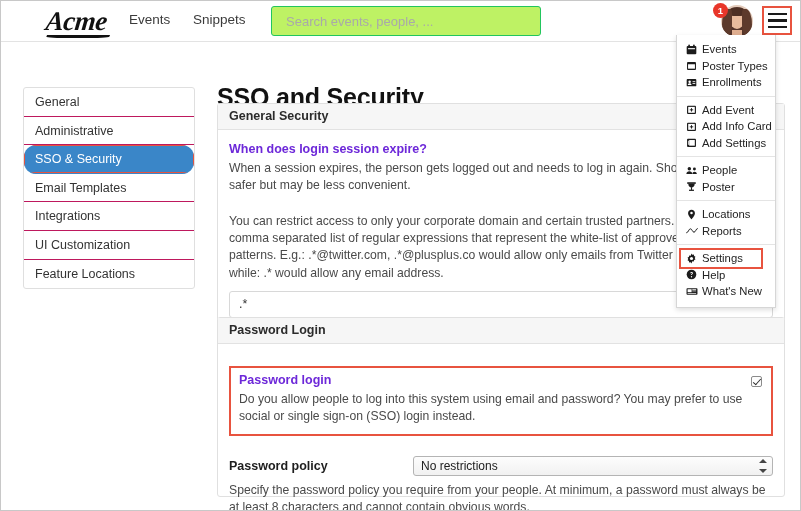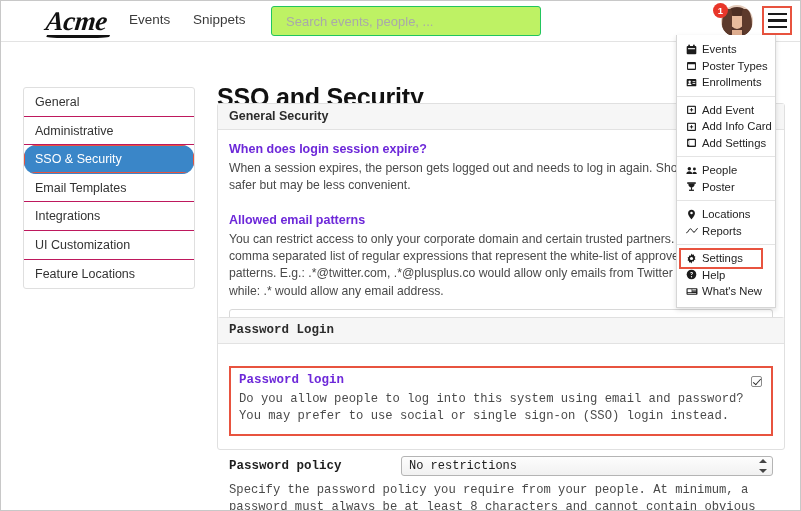--- a/index.html
+++ b/index.html
@@ -232,21 +232,21 @@
   .card {
     position: absolute;
     left: 216px;
     width: 568px;
     border: 1px solid #e0e0e0;
     border-radius: 3px;
     background: #ffffff;
     box-sizing: border-box;
   }
   #card-general { top: 102px; height: 218px; }
-  #card-password { top: 316px; height: 133px; font-family: Liberation Mono, monospace; }
+  #card-password { top: 316px; height: 180px; }
 
   .card-head {
     height: 25px;
     line-height: 25px;
     background: #f6f6f6;
     border-bottom: 1px solid #e2e2e2;
     padding: 0 11px;
     font-size: 12.5px;
     font-weight: bold;
     color: #2b2b2b;
@@ -321,20 +321,21 @@
     font-size: 12.5px;
     font-weight: bold;
     color: #1e1e1e;
     width: 172px;
     flex: 0 0 auto;
   }
   .select-wrap {
     position: relative;
     flex: 1 1 auto;
     height: 20px;
+    margin-left: 12px;
   }
   .select-box {
     width: 100%;
     height: 20px;
     box-sizing: border-box;
     border: 1px solid #b4b4b4;
     border-radius: 3px;
     background: linear-gradient(#fdfdfd, #f1f1f1);
     font-size: 12px;
     color: #202020;
@@ -469,21 +470,20 @@
   </div>
 
   <div class="card" id="card-general">
     <div class="card-head">General Security</div>
     <div class="card-body">
       <div class="field-title">When does login session expire?</div>
       <div class="field-desc">When a session expires, the person gets logged out and needs to log in again. Shorter sessions are safer but may be less convenient.</div>
 
       <div class="spacer-18"></div>
 
-      <div class="field-title">Allowed email patterns</div>
       <div class="field-desc">You can restrict access to only your corporate domain and certain trusted partners. Here, enter a comma separated list of regular expressions that represent the white-list of approved email address patterns. E.g.: .*@twitter.com, .*@plusplus.co would allow only emails from Twitter and PlusPlus, while: .* would allow any email address.</div>
 
       <input class="text-input" type="text" value=".*" style="">
     </div>
   </div>
 
   <div class="card" id="card-password">
     <div class="card-head">Password Login</div>
     <div class="card-body">
 

